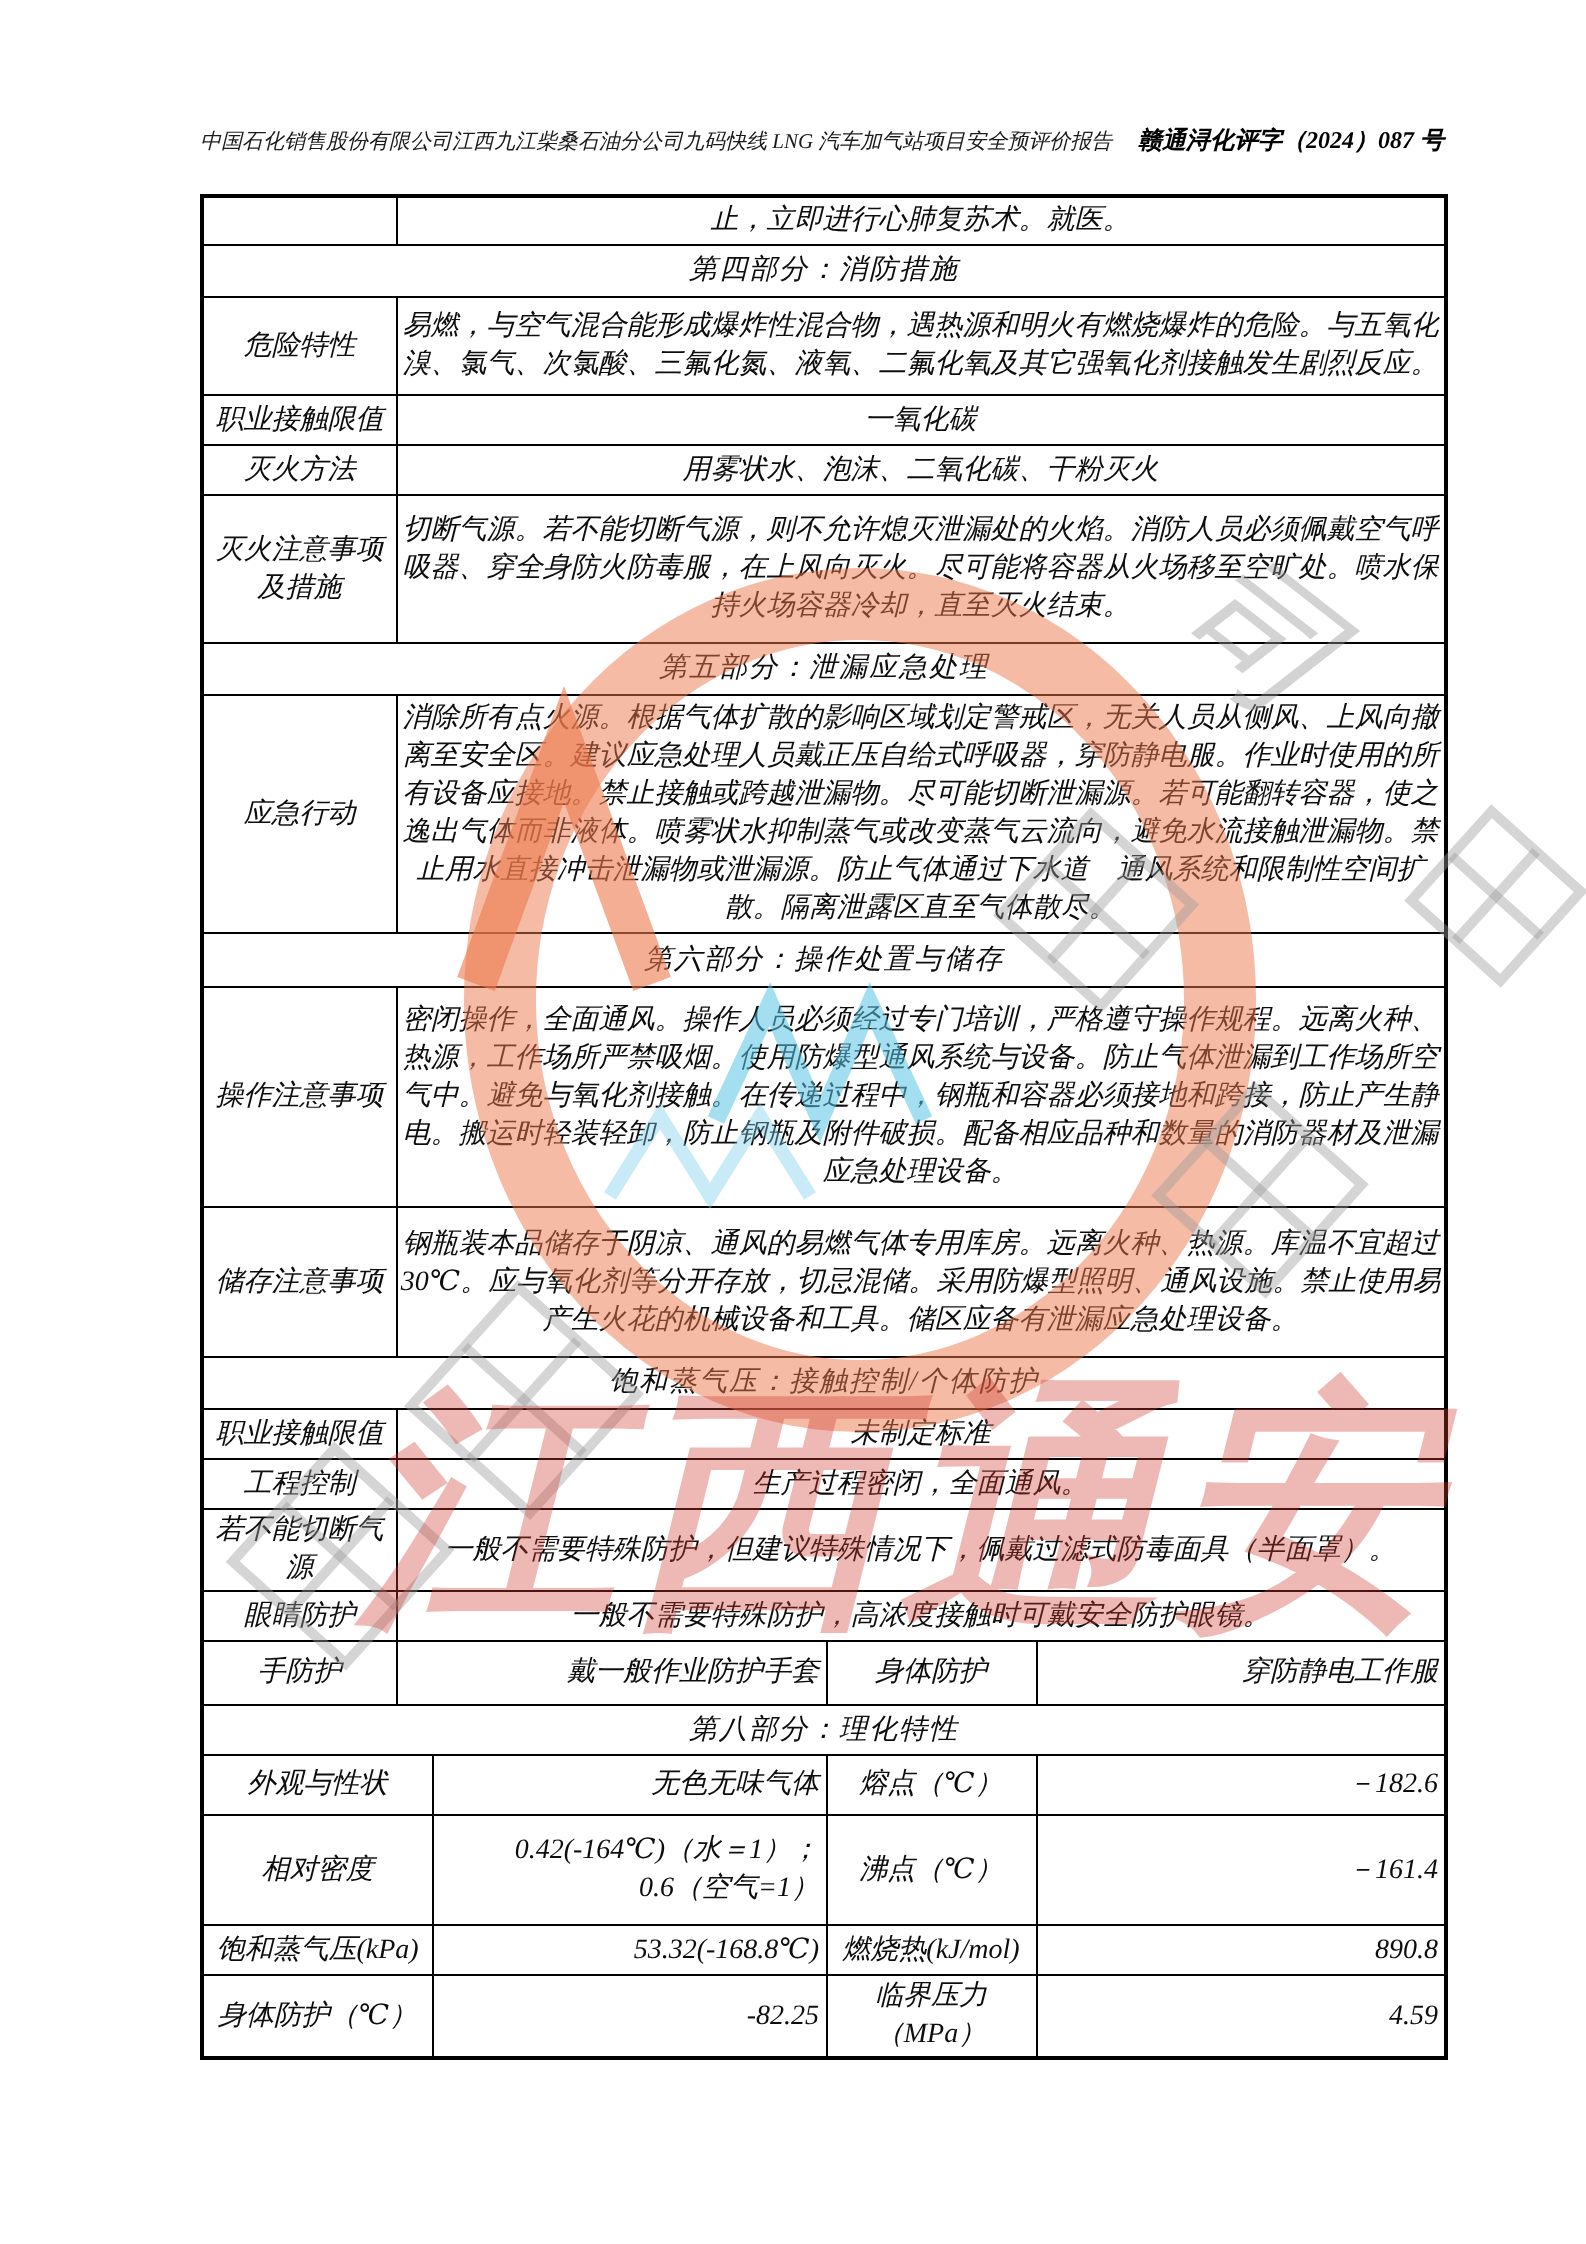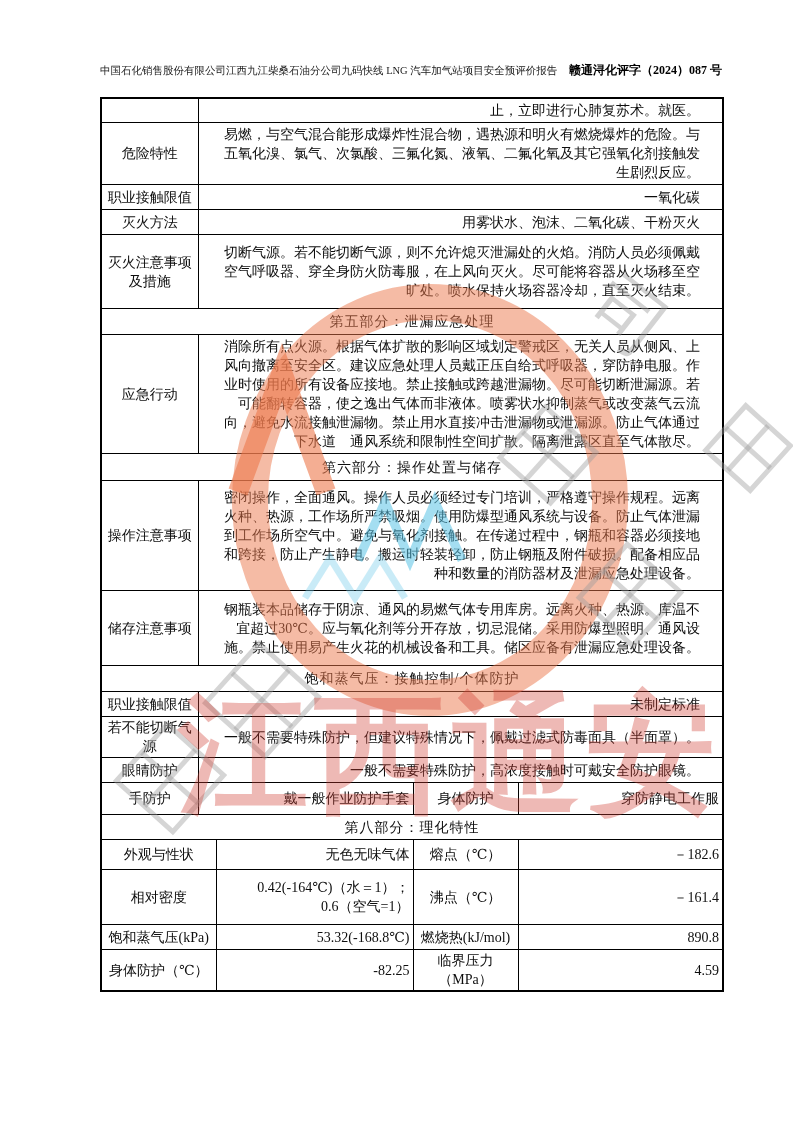--- a/index.html
+++ b/index.html
@@ -1,29 +1,29 @@
 <!DOCTYPE html>
 <html><head>
 <meta charset="utf-8">
 <style>
   html,body{margin:0;padding:0;background:#ffffff;}
   .page{position:relative;width:793px;height:1040px;background:#fff;overflow:hidden;
-        font-family:"Liberation Serif","DejaVu Serif",serif;color:#111;}
+        font-family:"Liberation Serif","DejaVu Serif",serif;color:#111;font-style:italic;}
   
   .hdr{position:absolute;left:100px;top:62px;width:622px;display:flex;
        justify-content:space-between;align-items:baseline;}
   .hdr-left{font-size:10.5px;letter-spacing:0px;color:#1a1a1a;}
   .hdr-right{font-size:12px;font-weight:bold;color:#000;white-space:nowrap;}
   
   .tbl-wrap{position:absolute;left:100px;top:97px;z-index:1;}
   table.safety{border-collapse:collapse;table-layout:fixed;width:622px;border:2px solid #000;}
   table.safety td{border:1px solid #000;font-size:14px;line-height:19px;color:#0d0d0d;
        vertical-align:middle;overflow:hidden;}
   td.lbl{text-align:center;padding:1px 2px;}
-  td.txt{text-align:right;padding:2px 22px;white-space:pre-line;}
+  td.txt{text-align:center;padding:2px 1px;white-space:pre-line;}
   td.sec{text-align:center;font-size:15px;letter-spacing:1px;padding:1px 2px;}
   td.ctr{text-align:right;padding:1px 3px;white-space:pre-line;}
   
   .pageno{position:absolute;left:0;top:1041px;width:100%;text-align:center;
           font-size:13px;font-weight:bold;color:#000;}
   
   .wm{position:absolute;left:0;top:0;width:793px;height:1122px;pointer-events:none;z-index:3;}
   .wm-red{position:absolute;left:178px;top:668px;font-size:130px;font-weight:bold;
           letter-spacing:6px;color:rgba(208,62,50,0.36);white-space:nowrap;z-index:4;
           font-family:"Liberation Serif","DejaVu Serif",serif;}
@@ -46,20 +46,23 @@
         <col style="width:97px">
           <col style="width:18px">
           <col style="width:197px">
         <col style="width:105px">
           <col style="width:205px">
       </colgroup>
       <tbody>
           <tr style="height: 24px;">
             <td class="lbl"></td>
             <td class="txt" colspan="4">止，立即进行心肺复苏术。就医。</td>
+          </tr>
+          <tr style="height: 26px;">
+            <td class="sec" colspan="5">第四部分：消防措施</td>
           </tr>
           <tr style="height: 49px;">
             <td class="lbl">危险特性</td>
             <td class="txt" colspan="4">易燃，与空气混合能形成爆炸性混合物，遇热源和明火有燃烧爆炸的危险。与五氧化溴、氯气、次氯酸、三氟化氮、液氧、二氟化氧及其它强氧化剂接触发生剧烈反应。</td>
           </tr>
           <tr style="height: 25px;">
             <td class="lbl">职业接触限值</td>
             <td class="txt" colspan="4">一氧化碳</td>
           </tr>
           <tr style="height: 25px;">
@@ -87,20 +90,24 @@
           <tr style="height: 75px;">
             <td class="lbl">储存注意事项</td>
             <td class="txt" colspan="4">钢瓶装本品储存于阴凉、通风的易燃气体专用库房。远离火种、热源。库温不宜超过30℃。应与氧化剂等分开存放，切忌混储。采用防爆型照明、通风设施。禁止使用易产生火花的机械设备和工具。储区应备有泄漏应急处理设备。</td>
           </tr>
           <tr style="height: 26px;">
             <td class="sec" colspan="5">饱和蒸气压：接触控制/个体防护</td>
           </tr>
           <tr style="height: 25px;">
             <td class="lbl">职业接触限值</td>
             <td class="txt" colspan="4">未制定标准</td>
+          </tr>
+          <tr style="height: 25px;">
+            <td class="lbl">工程控制</td>
+            <td class="txt" colspan="4">生产过程密闭，全面通风。</td>
           </tr>
           <tr style="height: 25px;">
             <td class="lbl">若不能切断气源</td>
             <td class="txt" colspan="4">一般不需要特殊防护，但建议特殊情况下，佩戴过滤式防毒面具（半面罩）。</td>
           </tr>
           <tr style="height: 25px;">
             <td class="lbl">眼睛防护</td>
             <td class="txt" colspan="4">一般不需要特殊防护，高浓度接触时可戴安全防护眼镜。</td>
           </tr>
           <tr style="height: 32px;">

